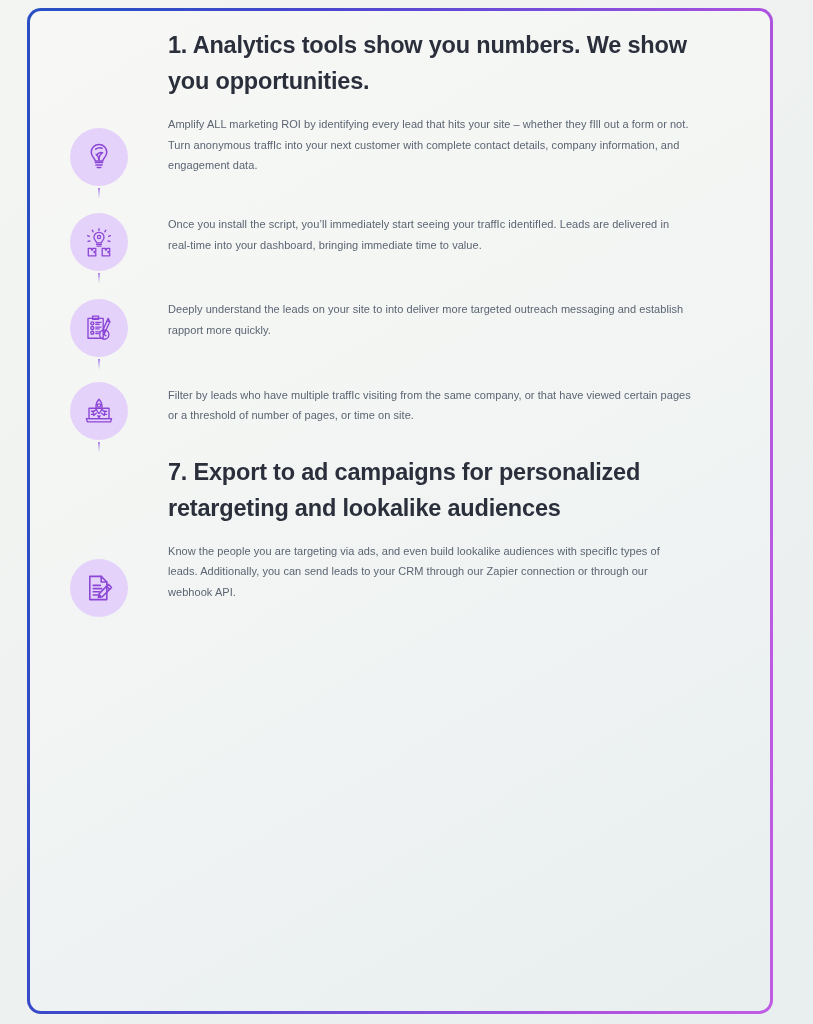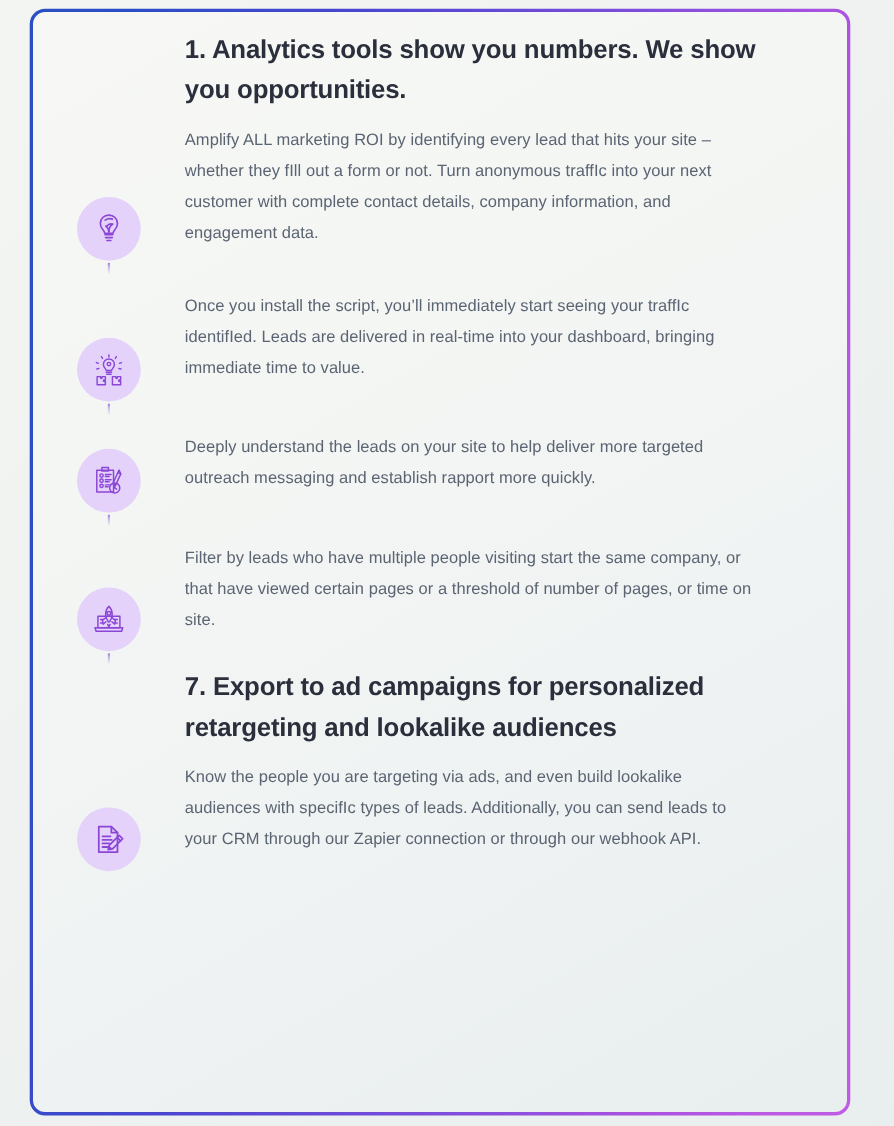--- a/index.html
+++ b/index.html
@@ -106,21 +106,21 @@
   .step-title {
     margin: 0;
     font-size: 23.5px;
     line-height: 1.55;
     font-weight: bold;
     color: #2b2f3c;
     letter-spacing: -0.2px;
   }
   .step-body {
     margin: 14px 0 0 0;
-    font-size: 15px;
+    font-size: 11px;
     line-height: 1.88;
     color: #5b6472;
     letter-spacing: 0.05px;
   }
 
   
   .step { padding-bottom: 0; }
   .step-1 .content { padding-bottom: 22px; }
   .step-2 .content { padding-bottom: 28px; }
   .step-3 .content { padding-bottom: 28px; }
@@ -194,21 +194,21 @@
                   <path d="M24.2 8.6l1-2.2 1.6 3.4"></path>
                   <path d="M22.2 19.8l-1.6 2.6.9-3"></path>
                   <circle cx="21.3" cy="22.6" r="4.6"></circle>
                   <path d="M21.3 20v2.6l1.7 1.1"></path>
                 </svg>
               </span>
             </div>
             <div class="connector"></div>
           </div>
           <div class="content">
-            <p class="step-body">Deeply understand the leads on your site to help deliver more targeted outreach messaging and establish rapport more quickly.</p>
+            <p class="step-body">Deeply understand the leads on your site to into deliver more targeted outreach messaging and establish rapport more quickly.</p>
           </div>
         </div>
 
         <div class="step step-4">
           <div class="rail">
             <div class="icon-circle">
               <span>
                 <svg viewBox="0 0 32 32" fill="none" stroke="#8b46d6" stroke-width="1.35" stroke-linecap="round" stroke-linejoin="round">
                   <path d="M6 13.2h20v10.4H6z"></path>
                   <path d="M3.4 23.6h25.2l-1 3.2H4.4z"></path>
@@ -216,21 +216,21 @@
                   <circle cx="16" cy="10.6" r="1.7"></circle>
                   <path d="M13.1 14.6l-3 2.4.6 3.4 2.6-2.2M18.9 14.6l3 2.4-.6 3.4-2.6-2.2"></path>
                   <path d="M14.9 20.6l1.1 2.4 1.1-2.4"></path>
                   <path d="M8.4 16.2h2.2M21.4 16.2h2.2M8.4 19.4h1.4M22.2 19.4h1.4"></path>
                 </svg>
               </span>
             </div>
             <div class="connector"></div>
           </div>
           <div class="content">
-            <p class="step-body">Filter by leads who have multiple people visiting start the same company, or that have viewed certain pages or a threshold of number of pages, or time on site.</p>
+            <p class="step-body">Filter by leads who have multiple traffIc visiting from the same company, or that have viewed certain pages or a threshold of number of pages, or time on site.</p>
           </div>
         </div>
 
         <div class="step step-5">
           <div class="rail">
             <div class="icon-circle">
               <span>
                 <svg viewBox="0 0 32 32" fill="none" stroke="#8b46d6" stroke-width="1.6" stroke-linecap="round" stroke-linejoin="round">
                   <path d="M6.8 4.4h11.4l5.6 5.6v17.6H6.8z"></path>
                   <path d="M18.2 4.4V10h5.6"></path>

